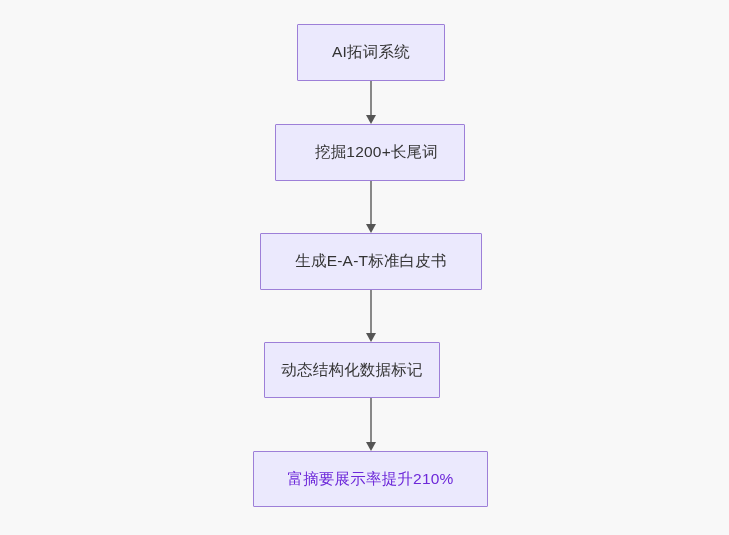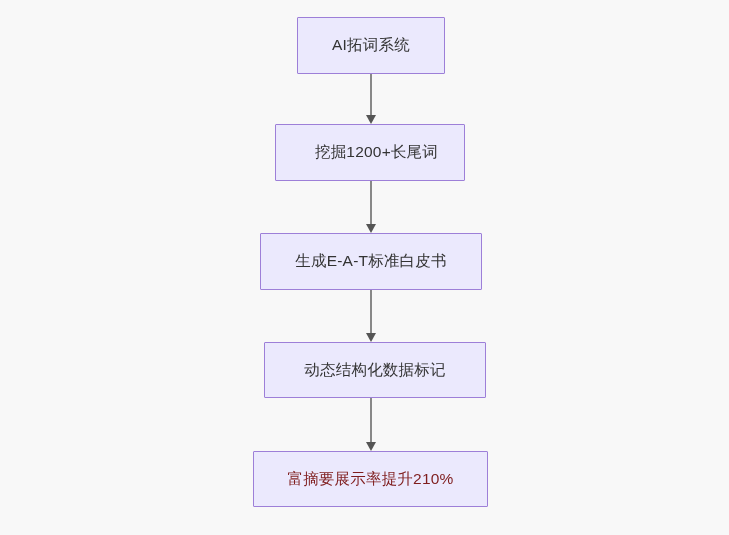--- a/index.html
+++ b/index.html
@@ -82,29 +82,29 @@
   </div>
   <div class="flow-edge" style="left: 371px; top: 290px;">
     <div class="edge-line" style="height: 44px; background: rgb(136, 136, 136);"></div>
     <div class="edge-arrowhead" style="top: 43px;"></div>
   </div>
   <div class="flow-edge" style="left: 371px; top: 398px;">
     <div class="edge-line" style="height: 45px; background: rgb(136, 136, 136);"></div>
     <div class="edge-arrowhead" style="top: 44px;"></div>
   </div>
 
-  <div class="flow-node" style="left: 297px; top: 17px; width: 148px; height: 57px; background: rgb(235, 233, 253); border-color: rgb(157, 127, 216); color: rgb(51, 51, 51);">
+  <div class="flow-node" style="left: 297px; top: 24px; width: 148px; height: 57px; background: rgb(235, 233, 253); border-color: rgb(157, 127, 216); color: rgb(51, 51, 51);">
     <span class="node-label">AI拓词系统</span>
   </div>
   <div class="flow-node" style="left: 275px; top: 124px; width: 190px; height: 57px; background: rgb(235, 233, 253); border-color: rgb(157, 127, 216); color: rgb(51, 51, 51); padding-left: 13px;">
     <span class="node-label">挖掘1200+长尾词</span>
   </div>
   <div class="flow-node" style="left: 260px; top: 233px; width: 222px; height: 57px; background: rgb(235, 233, 253); border-color: rgb(157, 127, 216); color: rgb(51, 51, 51);">
     <span class="node-label">生成E-A-T标准白皮书</span>
   </div>
-  <div class="flow-node" style="left: 264px; top: 342px; width: 222px; height: 56px; background: rgb(235, 233, 253); border-color: rgb(157, 127, 216); color: rgb(51, 51, 51);">
+  <div class="flow-node" style="left: 264px; top: 342px; width: 176px; height: 56px; background: rgb(235, 233, 253); border-color: rgb(157, 127, 216); color: rgb(51, 51, 51);">
     <span class="node-label">动态结构化数据标记</span>
   </div>
-  <div class="flow-node" style="left: 253px; top: 451px; width: 235px; height: 56px; background: rgb(235, 233, 253); border-color: rgb(157, 127, 216); color: #7f1d1d;">
+  <div class="flow-node" style="left: 253px; top: 451px; width: 235px; height: 56px; background: rgb(235, 233, 253); border-color: rgb(157, 127, 216); color: #6d28d9;">
     <span class="node-label">富摘要展示率提升210%</span>
   </div>
 
 </div>
 
 </body></html>

